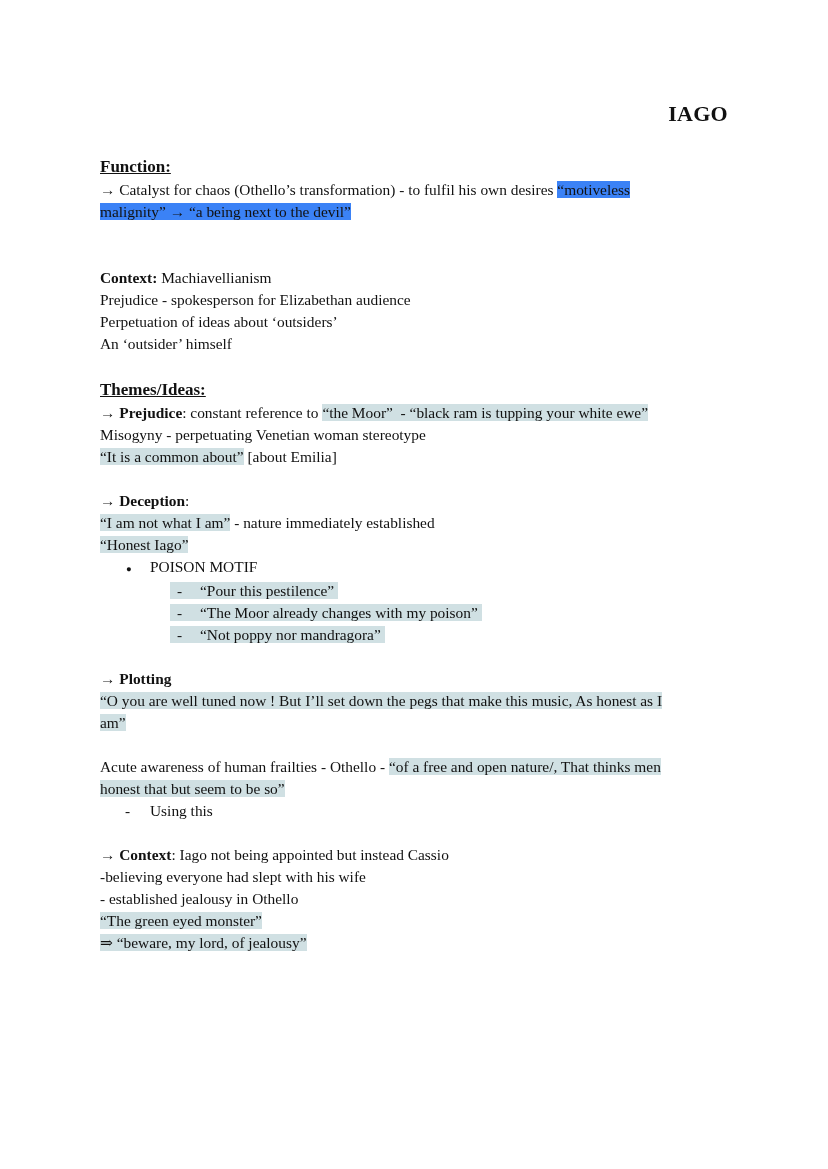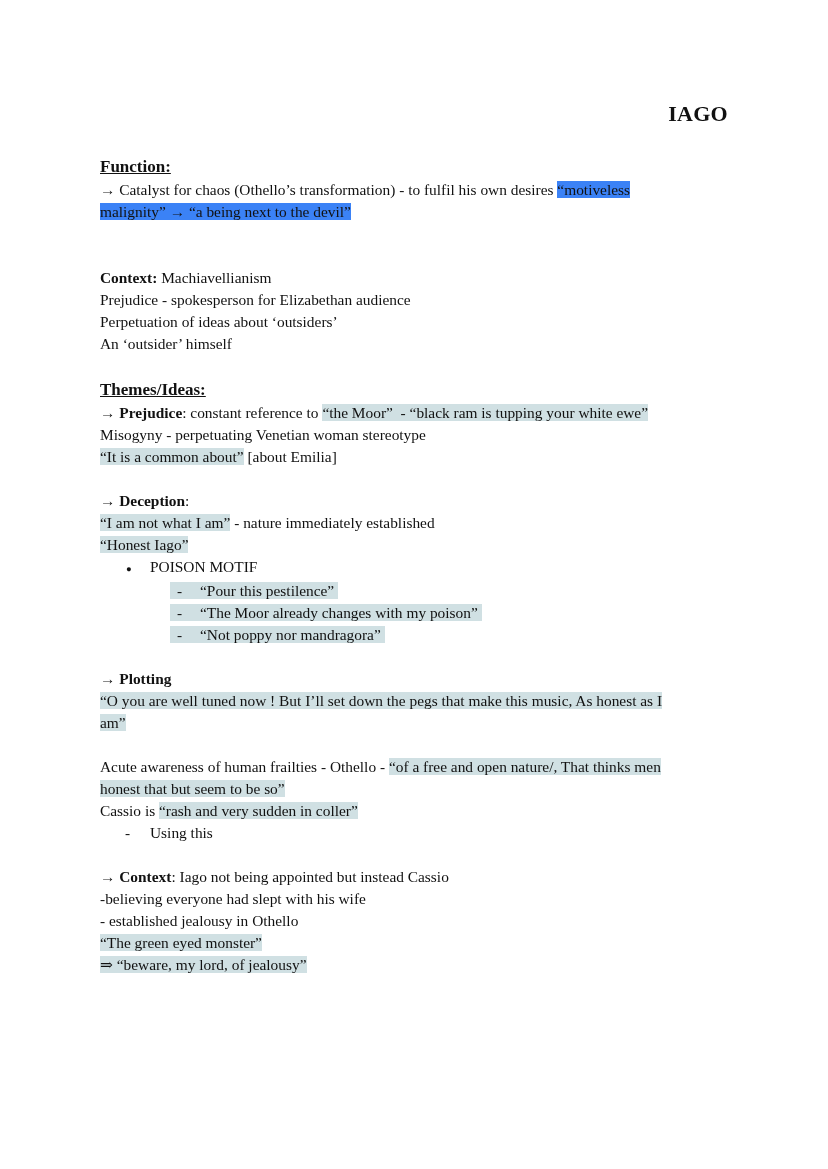--- a/index.html
+++ b/index.html
@@ -68,21 +68,20 @@
       <div class="blk dash lvl2"><span class="mwrap h-cyan"><span class="marker">-</span><span><span class="">“Pour this pestilence” </span></span></span></div>
       <div class="blk dash lvl2"><span class="mwrap h-cyan"><span class="marker">-</span><span><span class="">“The Moor already changes with my poison” </span></span></span></div>
       <div class="blk dash lvl2"><span class="mwrap h-cyan"><span class="marker">-</span><span><span class="">“Not poppy nor mandragora” </span></span></span></div>
       <div class="blk blank"></div>
       <div class="blk line"><span class="">→ </span><span class="b">Plotting</span></div>
       <div class="blk line"><span class="h-cyan">“O you are well tuned now ! But I’ll set down the pegs that make this music, As honest as I</span></div>
       <div class="blk line"><span class="h-cyan">am”</span></div>
       <div class="blk blank"></div>
       <div class="blk line"><span class="">Acute awareness of human frailties - Othello - </span><span class="h-cyan">“of a free and open nature/, That thinks men</span></div>
       <div class="blk line"><span class="h-cyan">honest that but seem to be so”</span></div>
-      <div class="blk line"><span class="">Cassio is </span><span class="h-cyan">“rash and very sudden in coller”</span></div>
       <div class="blk dash lvl1"><span class="mwrap"><span class="marker">-</span><span><span class="">Using this</span></span></span></div>
       <div class="blk blank"></div>
       <div class="blk line"><span class="">→ </span><span class="b">Context</span><span class="">: Iago not being appointed but instead Cassio</span></div>
       <div class="blk line"><span class="">-believing everyone had slept with his wife</span></div>
       <div class="blk line"><span class="">- established jealousy in Othello</span></div>
       <div class="blk line"><span class="h-cyan">“The green eyed monster”</span></div>
       <div class="blk line"><span class="h-cyan">⇒ “beware, my lord, of jealousy”</span></div>
     </div>
 </div>
 

